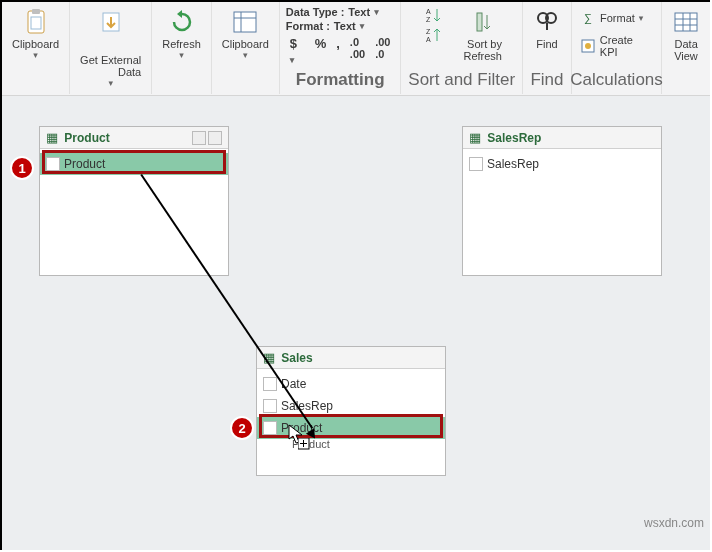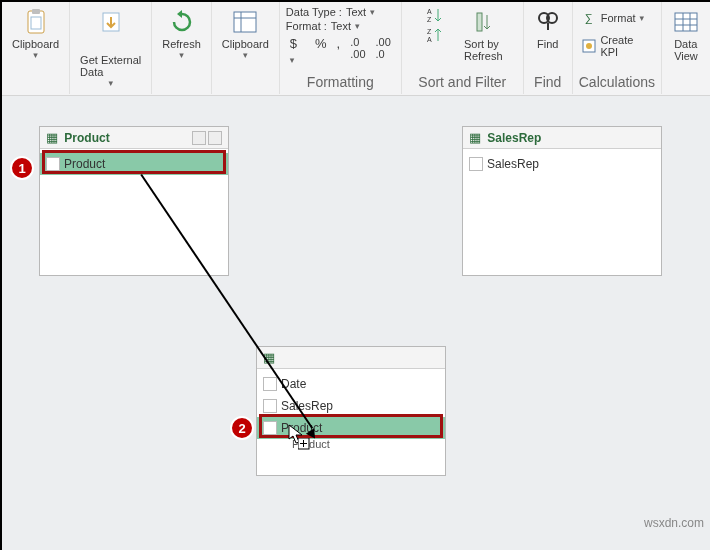--- a/index.html
+++ b/index.html
@@ -3,24 +3,24 @@
 <meta charset="utf-8">
 <style>
 * { box-sizing: border-box; margin: 0; padding: 0; font-family: "Segoe UI", Tahoma, sans-serif; }
 body { background: #fff; width: 712px; height: 552px; overflow: hidden; position: relative; }
 .outer-border { position: absolute; top: 0; left: 0; width: 710px; height: 550px; border: 2px solid #000; }
 
 
 .ribbon { position: absolute; top: 2px; left: 2px; right: 2px; height: 94px; background: #f3f3f4; border-bottom: 1px solid #d5d5d5; display: flex; }
 .rgroup { display: flex; flex-direction: column; align-items: center; padding: 2px 6px 0 6px; border-right: 1px solid #e0e0e0; height: 92px; }
 .rgroup-top { flex: 1; display: flex; align-items: flex-start; gap: 6px; }
-.rgroup-label { font-size: 14px; color: #666; padding: 2px 0 4px 0; text-align: center; }
+.rgroup-label { font-size: 17px; color: #666; padding: 2px 0 4px 0; text-align: center; }
 .big-btn { display: flex; flex-direction: column; align-items: center; justify-content: flex-start; padding: 4px 4px 0 4px; cursor: pointer; font-size: 11px; color: #3b3b3b; }
 .big-btn .icon { width: 28px; height: 28px; display: flex; align-items: center; justify-content: center; margin-bottom: 2px; }
-.big-btn .lbl { line-height: 12px; text-align: left; }
+.big-btn .lbl { line-height: 12px; text-align: right; }
 .small-row { display: flex; align-items: center; gap: 4px; font-size: 11px; color: #3b3b3b; padding: 2px 2px; }
 .small-icon { width: 16px; height: 16px; display: flex; align-items: center; justify-content: center; color: #2d6b3c; }
 .drop { font-size: 9px; color: #666; }
 .fmt-line { display: flex; align-items: center; font-size: 11px; color: #3b3b3b; gap: 4px; }
 .fmt-icons { display: flex; gap: 10px; padding: 2px 4px; font-size: 13px; color: #3b3b3b; }
 
 
 .canvas { position: absolute; top: 96px; left: 2px; right: 2px; bottom: 2px; background: #eceef0; }
 .watermark { position: absolute; right: 6px; top: 420px; font-size: 12px; color: #888; transform: rotate(0deg); }
 
@@ -113,21 +113,21 @@
               <line x1="2" y1="8" x2="24" y2="8" stroke="#5b7ca2"></line>
               <line x1="9" y1="2" x2="9" y2="22" stroke="#5b7ca2"></line>
             </svg>
         </span>
         <span class="lbl">Clipboard</span>
         <span class="drop">▾</span>
       </div>
     </div>
   </div>
 
-  <div class="rgroup" style="width:130px;">
+  <div class="rgroup" style="width:130px;font-weight:bold;">
     <div class="rgroup-top" style="flex-direction:column;align-items:flex-start;width:100%;gap:2px;padding-top:2px;">
       <div class="fmt-line">
         <span>Data Type :</span>
         <span>Text</span>
         <span class="drop">▾</span>
       </div>
       <div class="fmt-line">
         <span>Format :</span>
         <span>Text</span>
         <span class="drop">▾</span>
@@ -259,20 +259,21 @@
       <div class="field">
           <span class="ficon"></span>
           <span>SalesRep</span>
         </div>
     </div>
   </div>
 
   <div class="tbl" style="left:254px; top:250px; width:190px; height:130px;">
     <div class="tbl-header">
       <span class="grid-ico">▦</span>
+      <span class="tbl-title">Sales</span>
     </div>
     <div class="tbl-body">
       <div class="field">
           <span class="ficon"></span>
           <span>Date</span>
         </div>
       <div class="field">
           <span class="ficon"></span>
           <span>SalesRep</span>
         </div>

